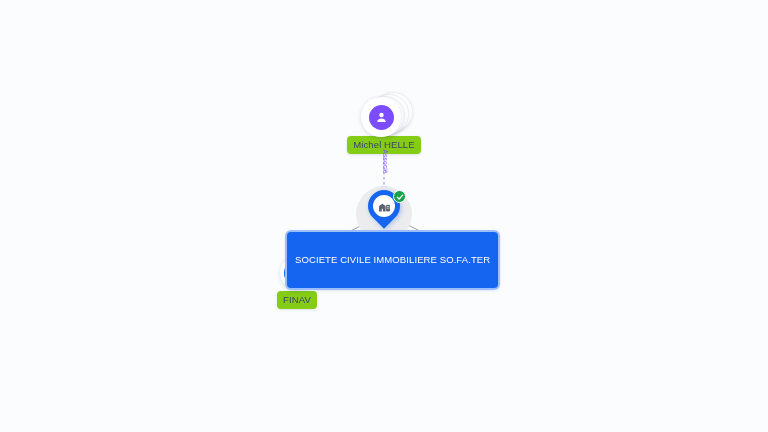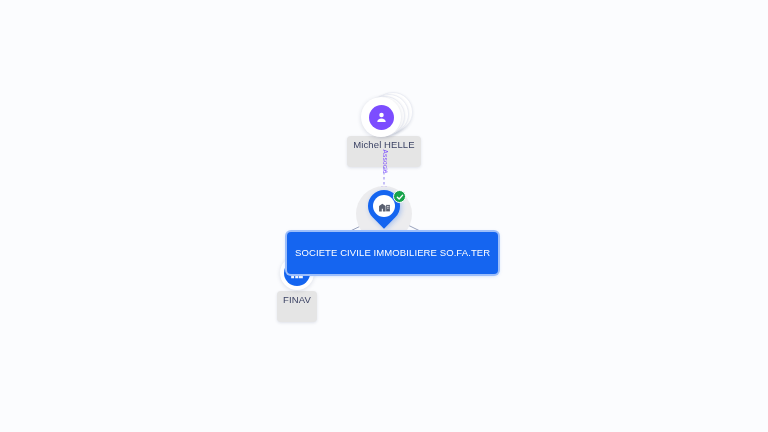--- a/index.html
+++ b/index.html
@@ -124,35 +124,35 @@
     background: #16A34A;
     border: 1.5px solid #ffffff;
     display: flex; align-items: center; justify-content: center;
     z-index: 5;
   }
   .badge-check svg { display: block; }
 
   
   .node-label {
     margin-top: -2px;
-    background: #e5e5e5;
+    background: #84cc16;
     color: #3b4264;
     font-size: 9.5px;
     letter-spacing: .1px;
     line-height: 1;
-    padding: 4px 6px 17px 6px;
+    padding: 4px 6px 4px 6px;
     border-radius: 4px;
     white-space: nowrap;
     box-shadow: 0 1px 3px rgba(30,45,90,.13);
   }
   .node-label.selected {
     background: #1565F0;
     color: #ffffff;
     font-size: 9.5px;
-    padding: 16px 8px;
+    padding: 23px 8px;
     border-radius: 4px;
     box-shadow: 0 0 0 2px #9dbefa, 0 1px 4px rgba(21,101,240,.35);
   }
 
   
   #node-person   { left: 359px; top: 92px;  width: 50px; }
   #node-center   { left: 356px; top: 186px; width: 56px; z-index: 4; }
   #node-finav    { left: 279px; top: 256px; width: 36px; }
   #node-appro    { left: 455px; top: 252px; width: 36px; }
 

